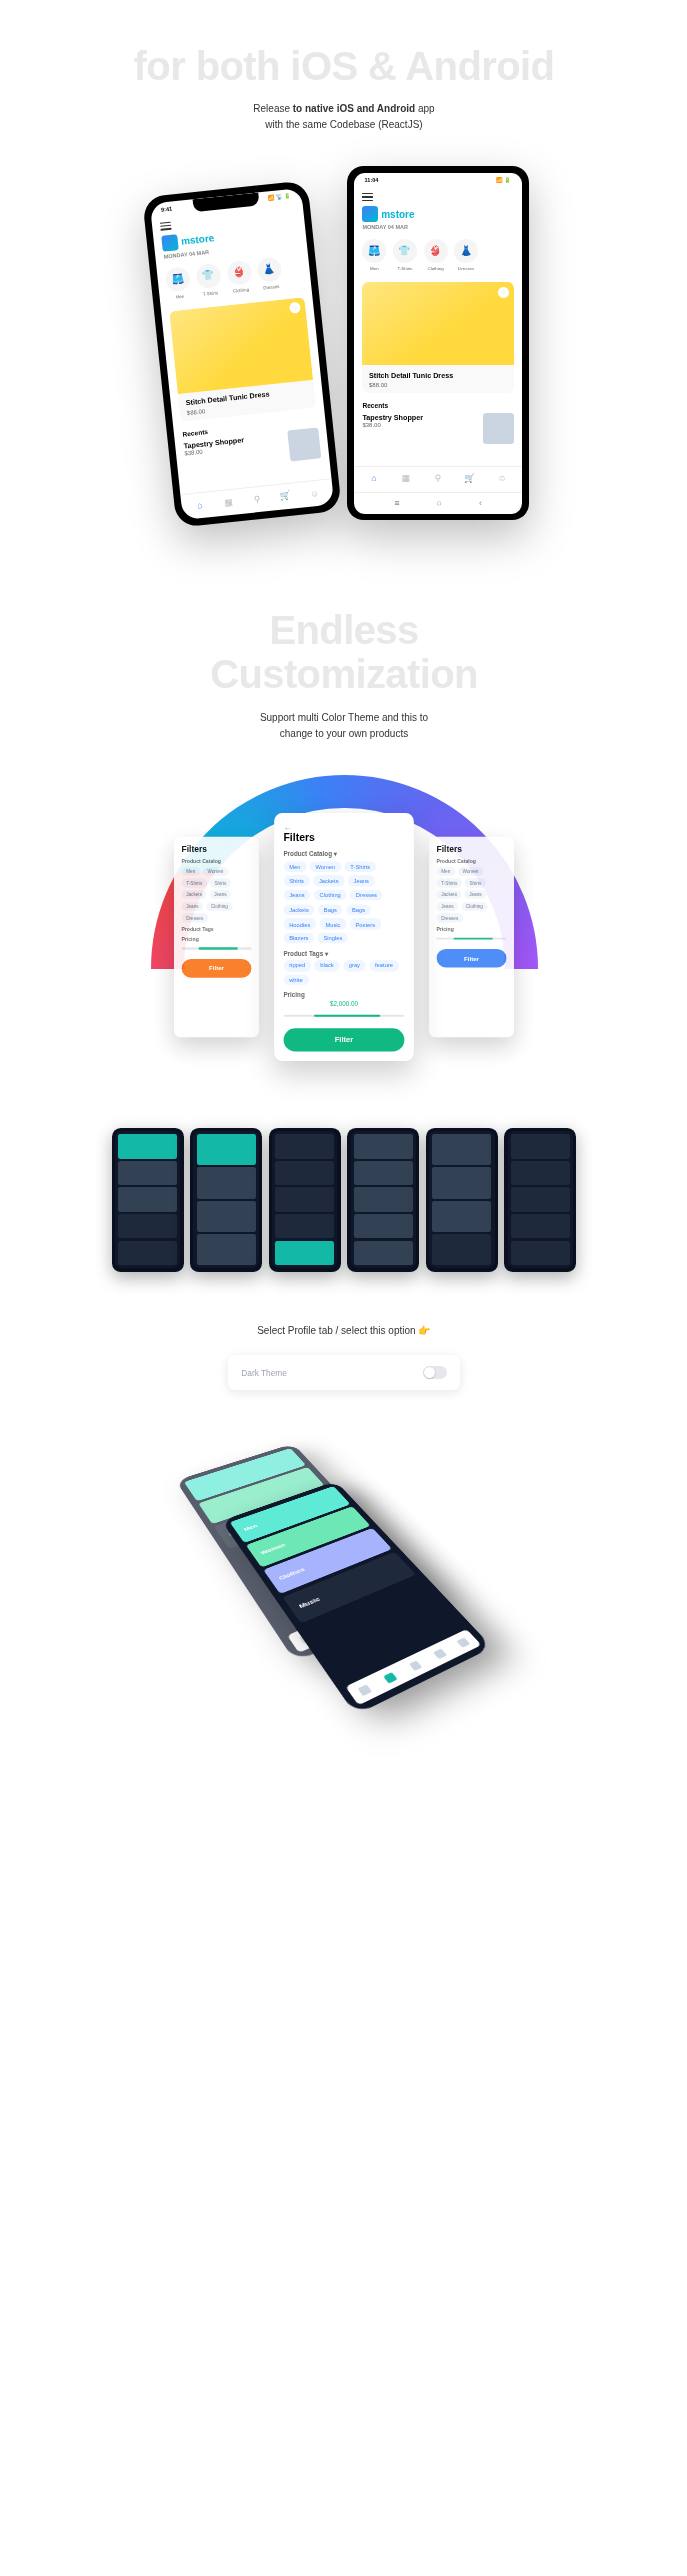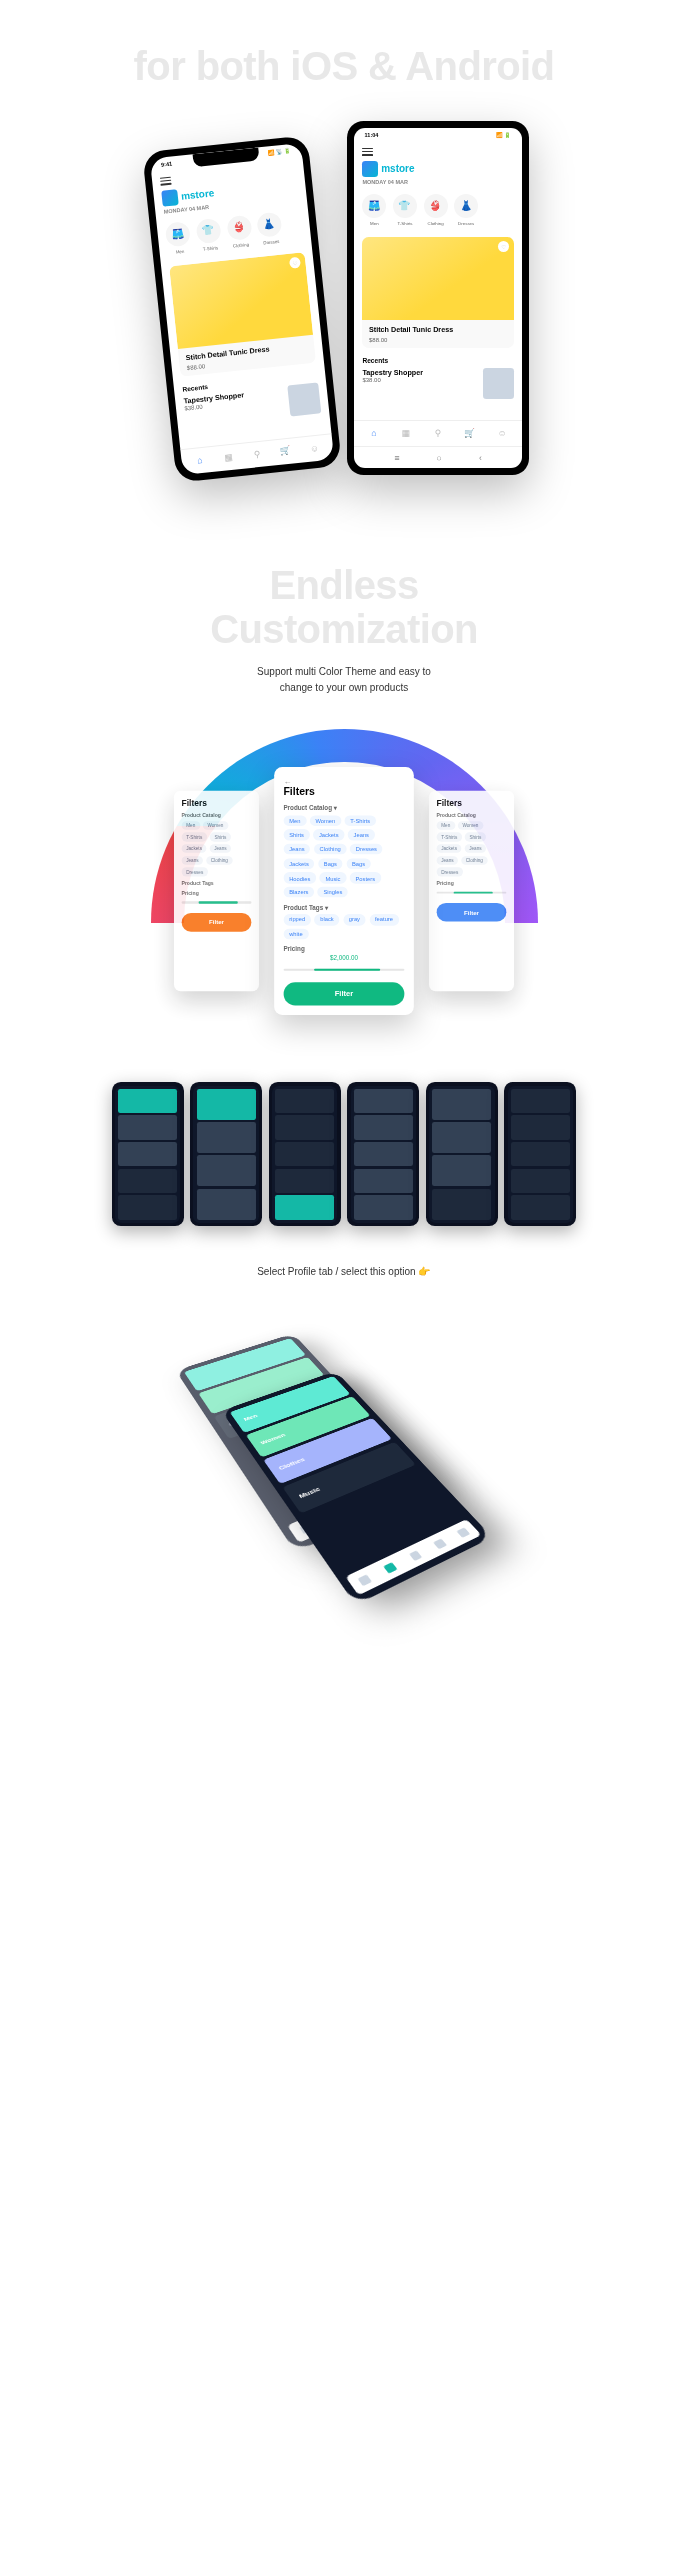--- a/index.html
+++ b/index.html
@@ -78,20 +78,24 @@
 .iso-card { height: 39px; border-radius: 4.4px; display: flex; align-items: center; padding: 0 8.8px; font-size: 7.7px; font-weight: 700; color: #fff; }
 .iso-nav { margin-top: auto; height: 22px; background: #fff; border-radius: 4.4px; display: flex; justify-content: space-around; align-items: center; }
 .iso-nav span { width: 8.8px; height: 8.8px; background: #cbd5e1; border-radius: 1.7px; }
 .iso-nav span.active { background: #14b8a6; }
 </style>
 </head>
 <body>
 
 <div class="section">
   <div class="heading-giant">for both iOS &amp; Android</div>
+  <div class="subtitle">
+    <span>Release </span><b>to native iOS and Android</b><span> app</span><br>
+    <span>with the same Codebase (ReactJS)</span>
+  </div>
 
   <div class="devices">
 
     <div class="device iphone">
       <div class="screen">
         <div class="notch"></div>
         <div class="status-bar">
           <span>9:41</span>
           <span>📶 📡 🔋</span>
         </div>
@@ -215,21 +219,21 @@
     </div>
   </div>
 </div>
 
 <div class="section">
   <div class="heading-giant">
     <span>Endless</span><br>
     <span>Customization</span>
   </div>
   <div class="subtitle">
-    <span>Support multi Color Theme and easy to</span><br>
+    <span>Support multi Color Theme and this to</span><br>
     <span>change to your own products</span>
   </div>
 
   <div class="rainbow-wrap">
     <div class="rainbow"></div>
     <div class="filter-cards">
       <div class="filter-card side">
         <div class="filter-title">Filters</div>
         <div class="filter-section-label">Product Catalog</div>
         <div class="chip-row" id="chips-left">
@@ -355,21 +359,25 @@
         <div class="dark-content">
           <div class="dark-block"></div>
           <div class="dark-block"></div>
           <div class="dark-block"></div>
           <div class="dark-block"></div>
           <div class="dark-block"></div>
         </div>
       </div>
   </div>
 
-  <div class="subtitle" style="margin-top:38px">Select Profile tab / select this option 👉</div>
+  <div class="subtitle" style="margin-top:51px">Select Profile tab / select this option 👉</div>
+  <div class="toggle-card">
+    <span class="toggle-label">Dark Theme</span>
+    <div class="toggle"></div>
+  </div>
 
   <div class="iso-wrap">
     <div class="iso-phone back">
       <div class="iso-card" style="background:#5eead4"></div>
       <div class="iso-card" style="background:#6ee7b7"></div>
       <div class="iso-card" style="background:#1e293b;font-size:5.5px;color:#94a3b8">6 products</div>
       <div class="iso-nav">
           <span></span>
           <span class="active"></span>
           <span></span>

